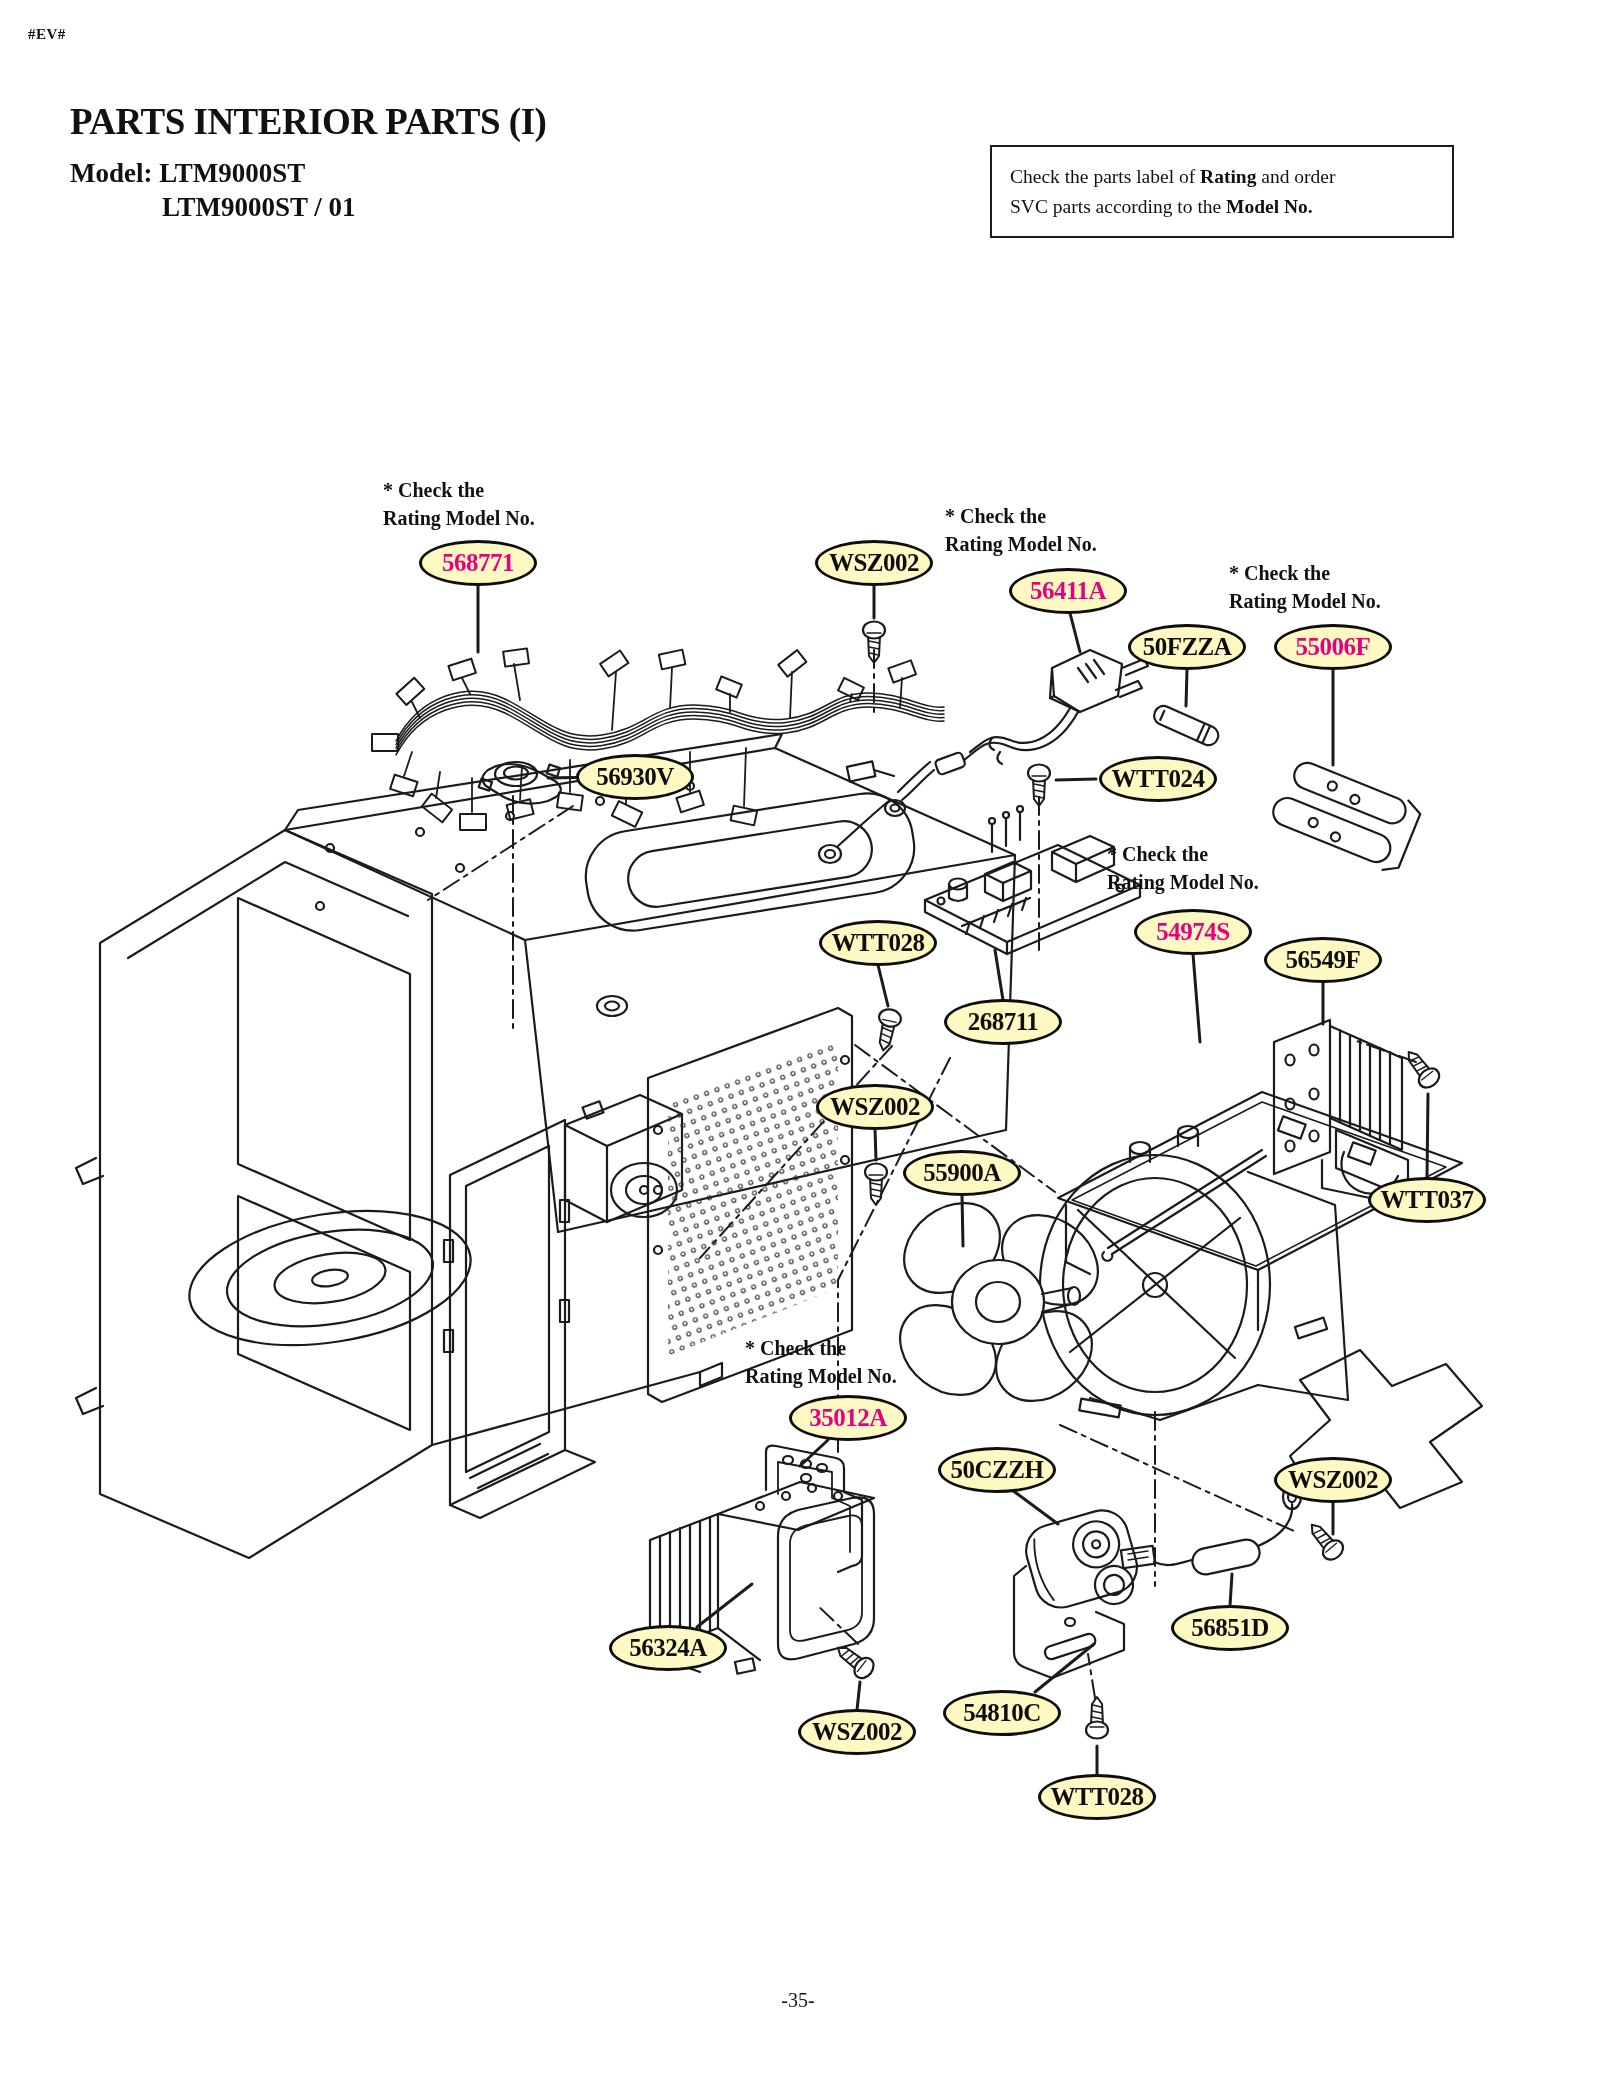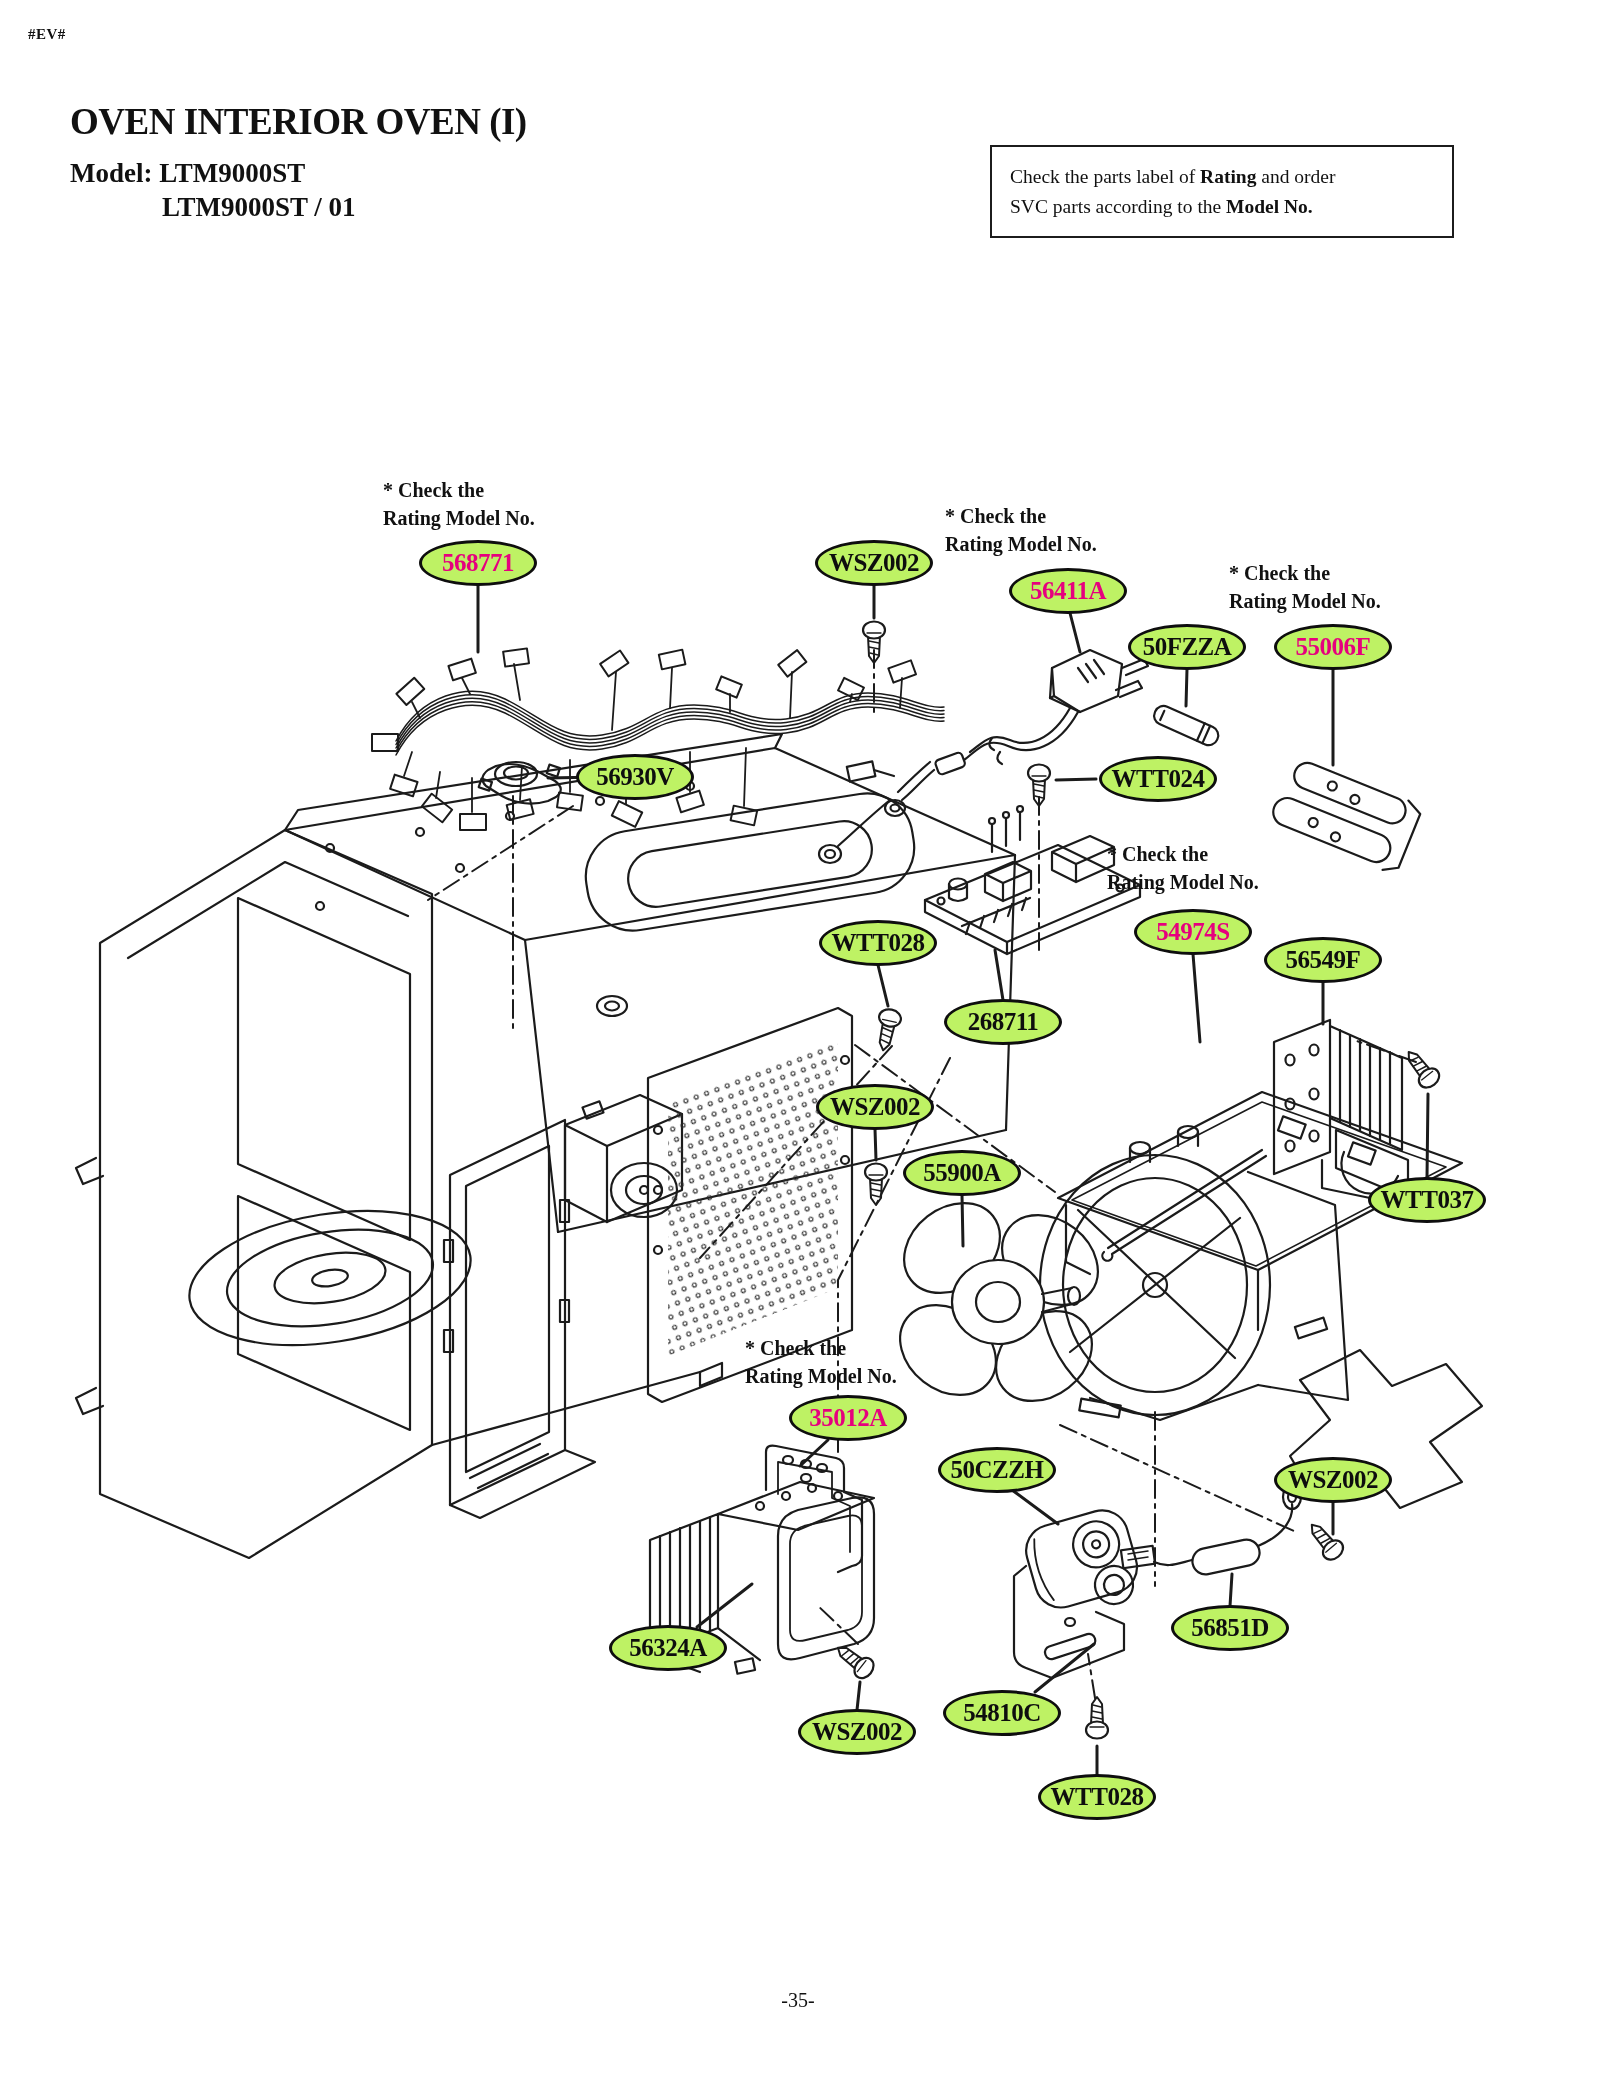--- a/index.html
+++ b/index.html
@@ -9,33 +9,33 @@
   .ev-mark{left:28px;top:26px;font-size:15px;font-weight:bold;letter-spacing:.5px;}
   .title{left:70px;top:100px;font-size:37px;font-weight:bold;letter-spacing:-.5px;white-space:nowrap;}
   .model-line{left:70px;top:158px;font-size:27px;font-weight:bold;white-space:nowrap;}
   .model-sub{left:162px;top:192px;font-size:27px;font-weight:bold;white-space:nowrap;}
   .notice-box{left:990px;top:145px;width:464px;height:93px;border:2.5px solid #1c1c1c;
         box-sizing:border-box;padding:15px 18px 0 18px;font-size:19.5px;line-height:1.52;background:#fff;}
   .page-number{left:0;right:0;top:1960px;text-align:center;font-size:20px;font-weight:500;margin-top:29px;}
   .rating-note{position:absolute;font-size:20px;font-weight:bold;line-height:1.42;white-space:nowrap;z-index:2;}
   .rating-note .l2{}
   .part-label{position:absolute;width:118px;height:46px;border:3.5px solid #0e0e0e;border-radius:50%;
-        background:#bef264;display:flex;align-items:center;justify-content:center;
+        background:#fef9c3;display:flex;align-items:center;justify-content:center;
         font-weight:bold;font-size:25px;letter-spacing:-.5px;color:#0e0e0e;
         transform:translate(-50%,-50%);box-sizing:border-box;z-index:3;text-align:right;}
   .part-label.pink{color:var(--pink,#E6007E);}
   svg.art{position:absolute;left:0;top:0;z-index:1;}
 </style>
 </head>
 <body>
 
 <div class="page">
 
   <div class="abs ev-mark">#EV#</div>
-  <div class="abs title">OVEN INTERIOR OVEN (I)</div>
+  <div class="abs title">PARTS INTERIOR PARTS (I)</div>
   <div class="abs model-line">Model: LTM9000ST</div>
   <div class="abs model-sub">LTM9000ST / 01</div>
 
   <div class="abs notice-box">
     <div><span>Check the parts label of </span><b>Rating</b><span> and order</span></div>
     <div><span>SVC parts according to the </span><b>Model No.</b></div>
   </div>
 
   <svg class="art" width="1600" height="2073" viewBox="0 0 1600 2073">
     <defs>

